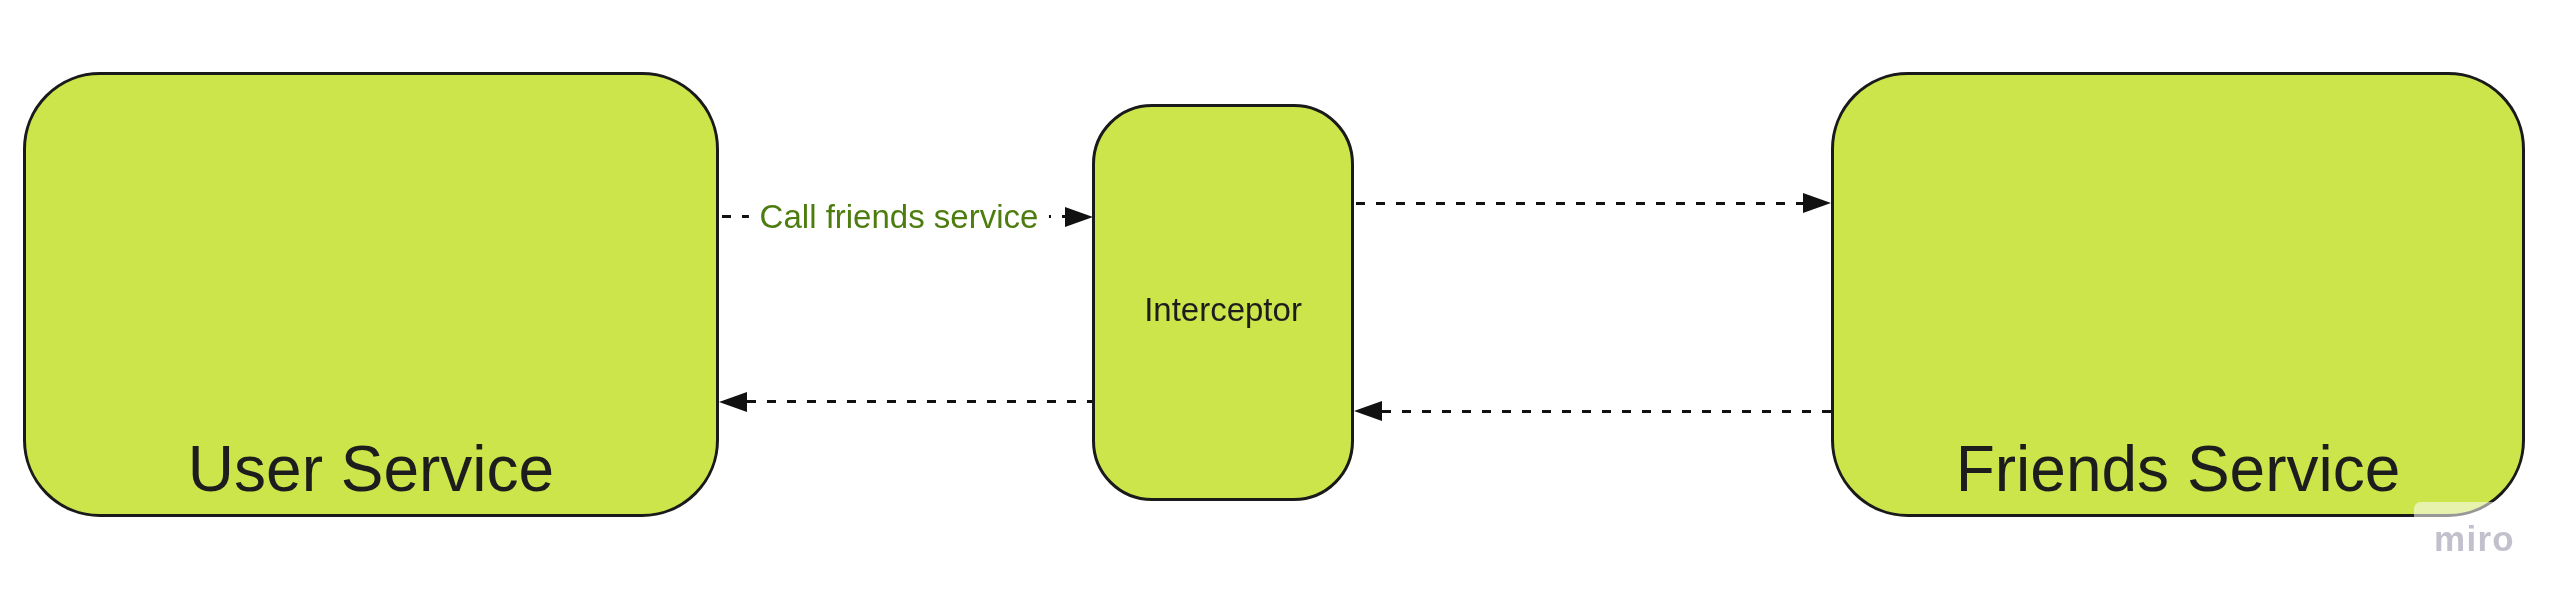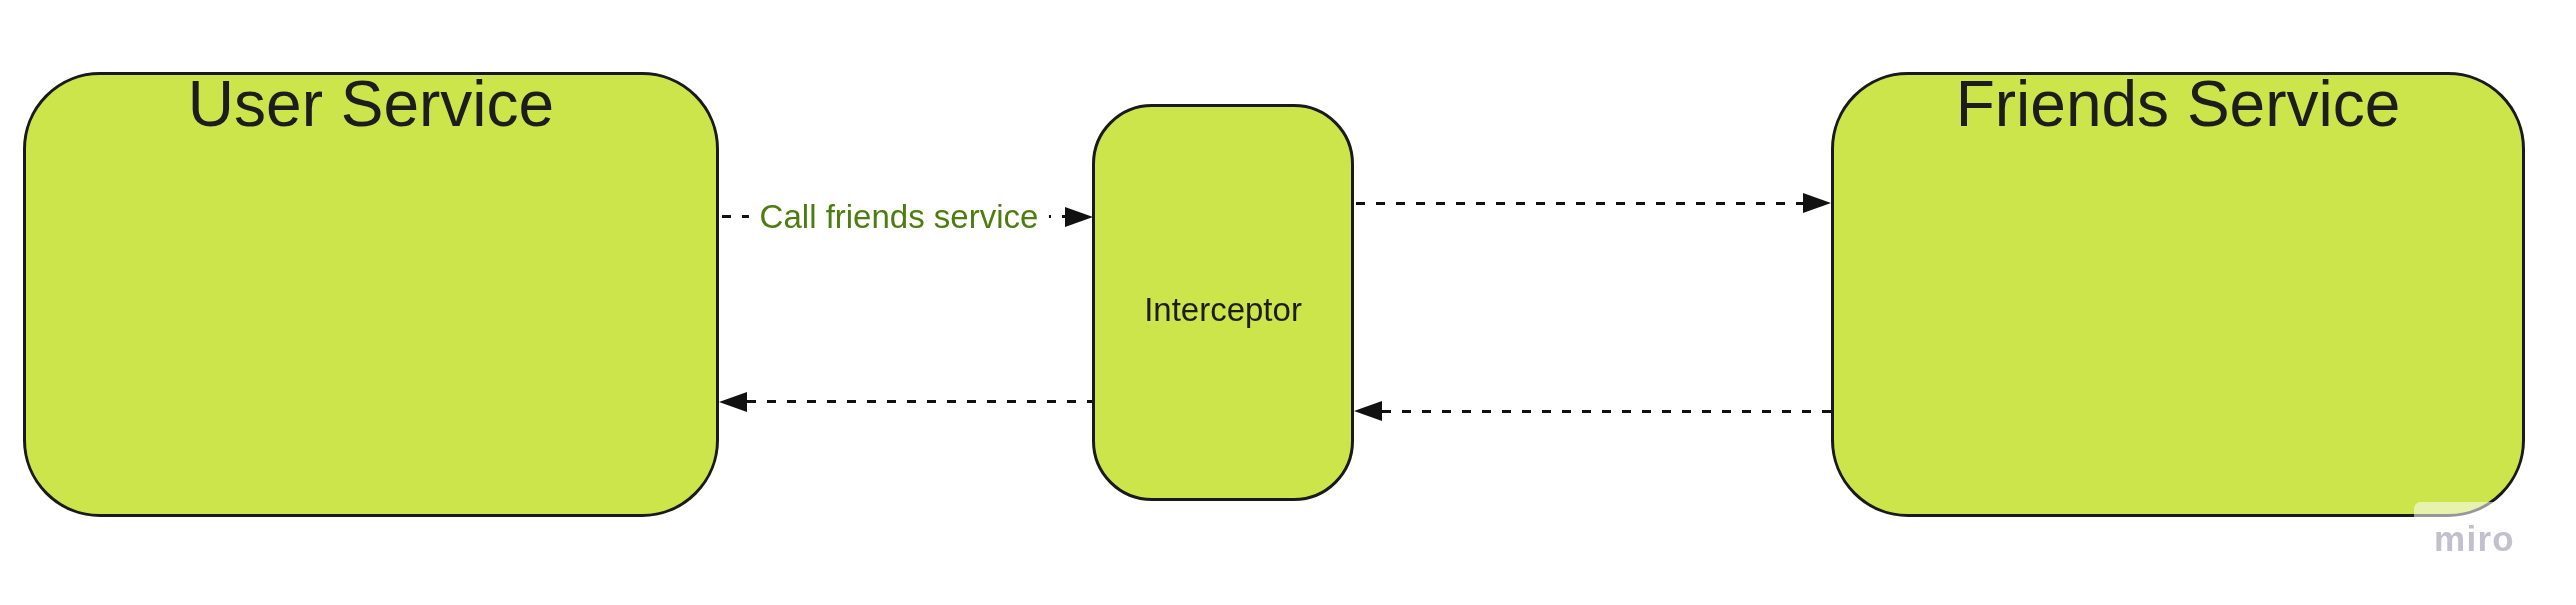--- a/index.html
+++ b/index.html
@@ -17,21 +17,21 @@
   }
 
   
   .node {
     position: absolute;
     background: #cbe54a;
     border: 3.4px solid #1a1a1a;
     box-sizing: border-box;
     color: #1d1d1d;
     display: flex;
-    align-items: flex-start;
+    align-items: flex-end;
     justify-content: center;
   }
   .node-user {
     left: 23px; top: 72px;
     width: 696px; height: 445px;
     border-radius: 77px;
     font-size: 64px;
   }
   .node-user .node-label { transform: translateY(-8px); }
   .node-interceptor {

